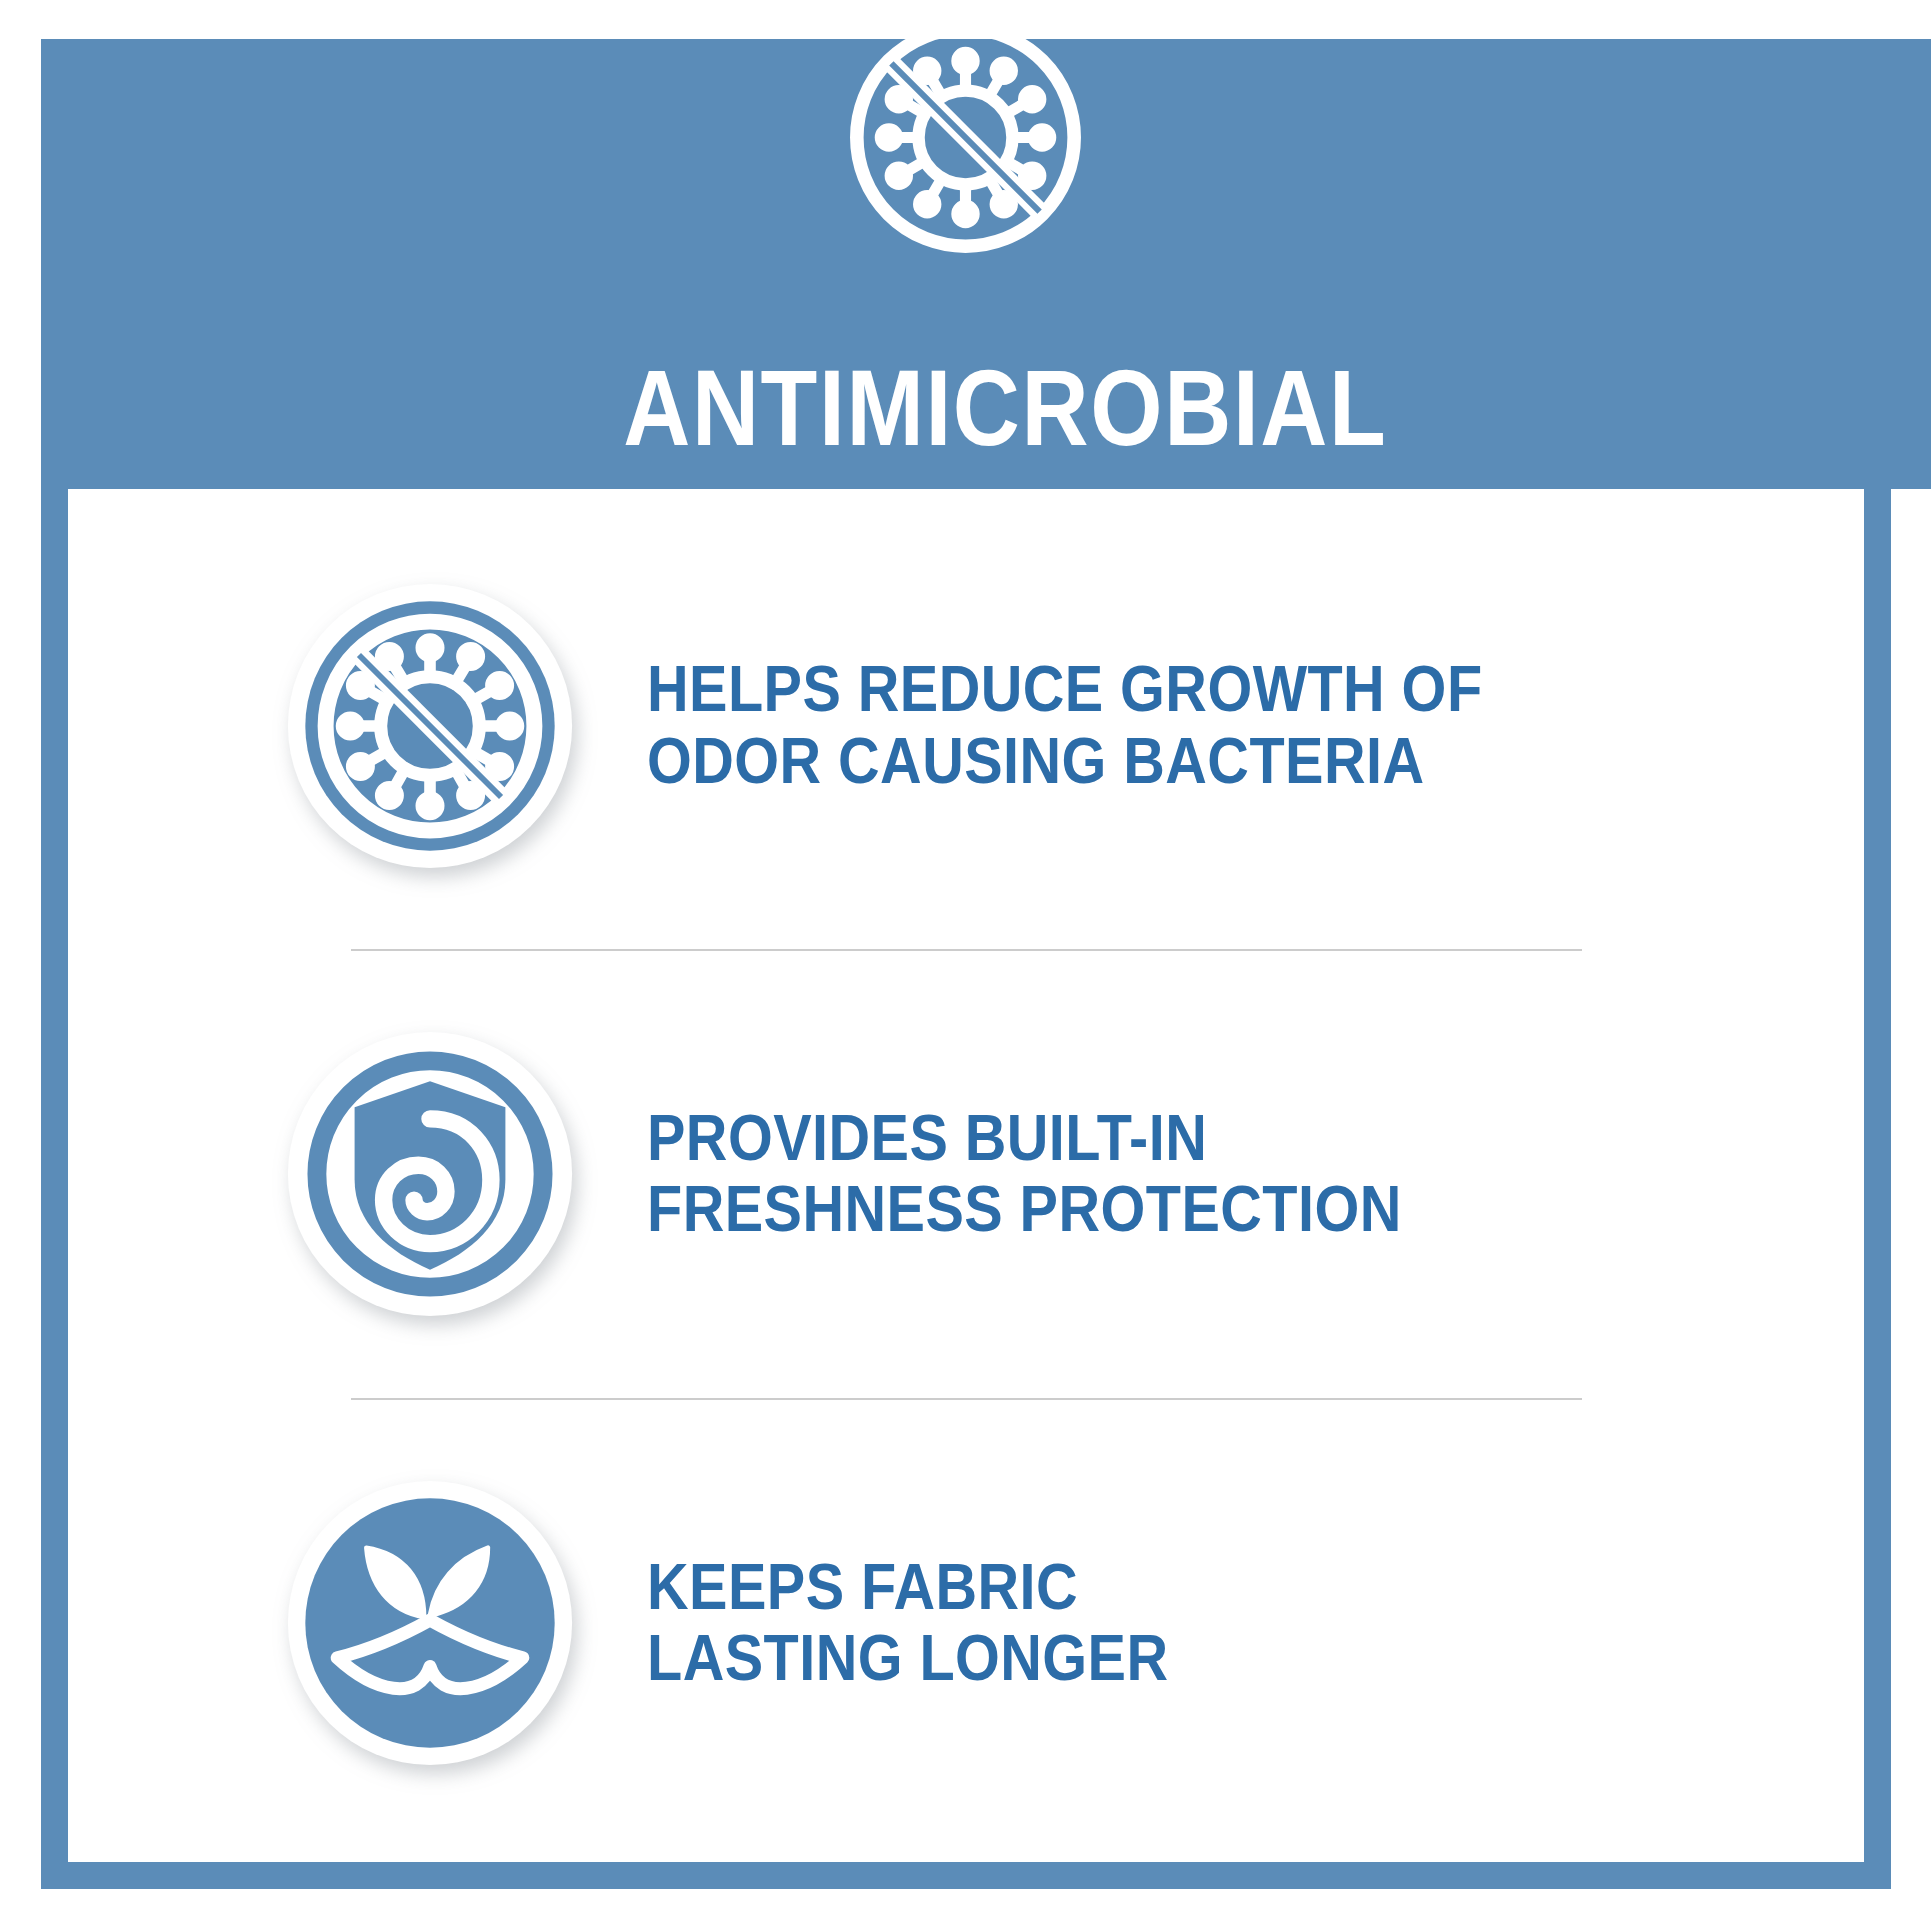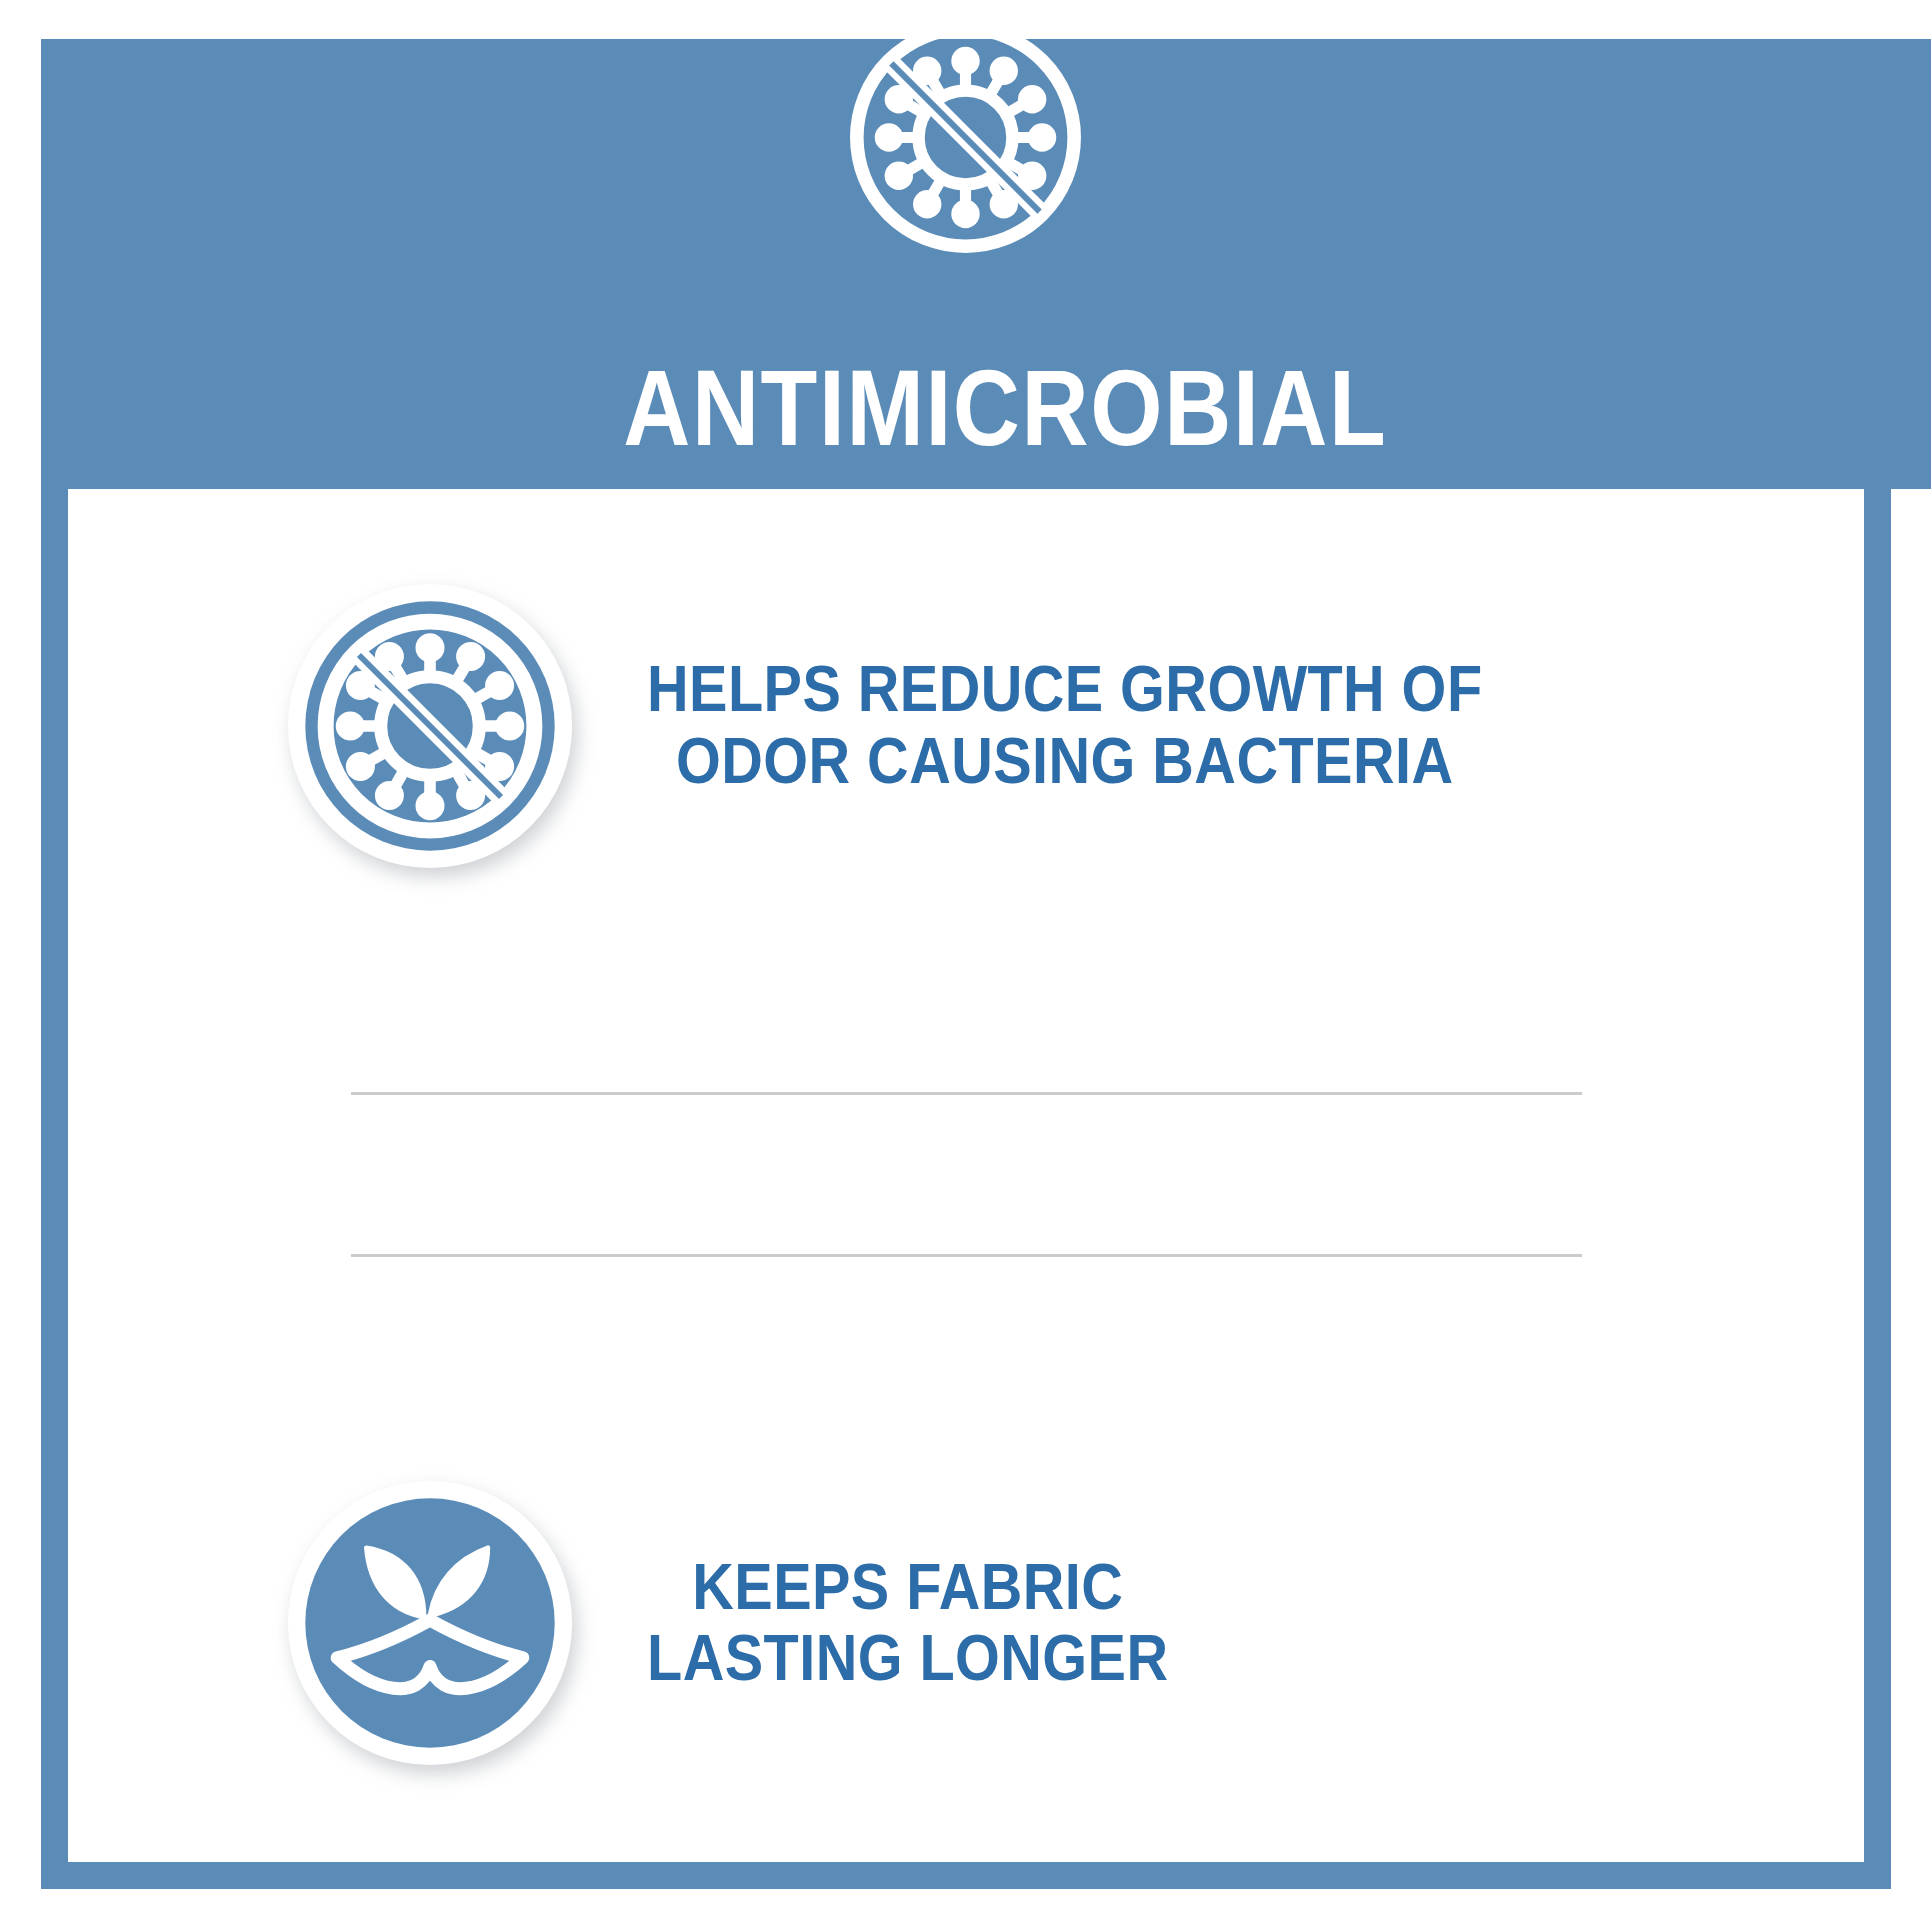--- a/index.html
+++ b/index.html
@@ -88,21 +88,20 @@
   
   .content-panel {
     position: absolute;
     left: 68px;
     top: 489px;
     width: 1796px;
     height: 1371px;
     background: #ffffff;
     box-sizing: border-box;
     padding: 16px;
-    text-align: center;
   }
 
   .rows {
     position: absolute;
     left: 0;
     top: 0;
     width: 100%;
     height: 100%;
     display: flex;
     flex-direction: column;
@@ -248,20 +247,36 @@
           </svg>
         </div>
         <div class="feature-text">
           <span class="line">HELPS REDUCE GROWTH OF</span>
           <span class="line">ODOR CAUSING BACTERIA</span>
         </div>
       </div>
 
       <div class="divider"></div>
 
+      <div class="feature-row">
+        <div class="feature-icon">
+          <svg viewBox="0 0 200 200" xmlns="http://www.w3.org/2000/svg">
+            <circle cx="100" cy="100" r="98" fill="#ffffff"></circle>
+            <circle cx="100" cy="100" r="78" fill="none" stroke="#5b8cb8" stroke-width="13"></circle>
+
+            <path d="M100 36 L152 54 L152 104 C152 134 128 154 100 166 C72 154 48 134 48 104 L48 54 Z" fill="#5b8cb8"></path>
+
+            <path d="M100 62 C126 62 142 82 142 104 C142 130 122 148 100 148 C82 148 68 134 68 118 C68 104 79 94 92 94 C103 94 111 102 111 112 C111 120 105 126 98 126 C93 126 89 122 89 118" fill="none" stroke="#ffffff" stroke-width="12" stroke-linecap="round"></path>
+          </svg>
+        </div>
+        <div class="feature-text">
+          <span class="line">PROVIDES BUILT-IN</span>
+          <span class="line">FRESHNESS PROTECTION</span>
+        </div>
+      </div>
 
       <div class="divider"></div>
 
       <div class="feature-row">
         <div class="feature-icon">
           <svg viewBox="0 0 200 200" xmlns="http://www.w3.org/2000/svg">
             <circle cx="100" cy="100" r="98" fill="#ffffff"></circle>
             <circle cx="100" cy="100" r="86" fill="#5b8cb8"></circle>
 
             <path d="M96 96 C72 92 58 74 56 48 C82 52 96 70 96 96 Z" fill="#ffffff" stroke="#ffffff" stroke-width="3" stroke-linejoin="round"></path>

